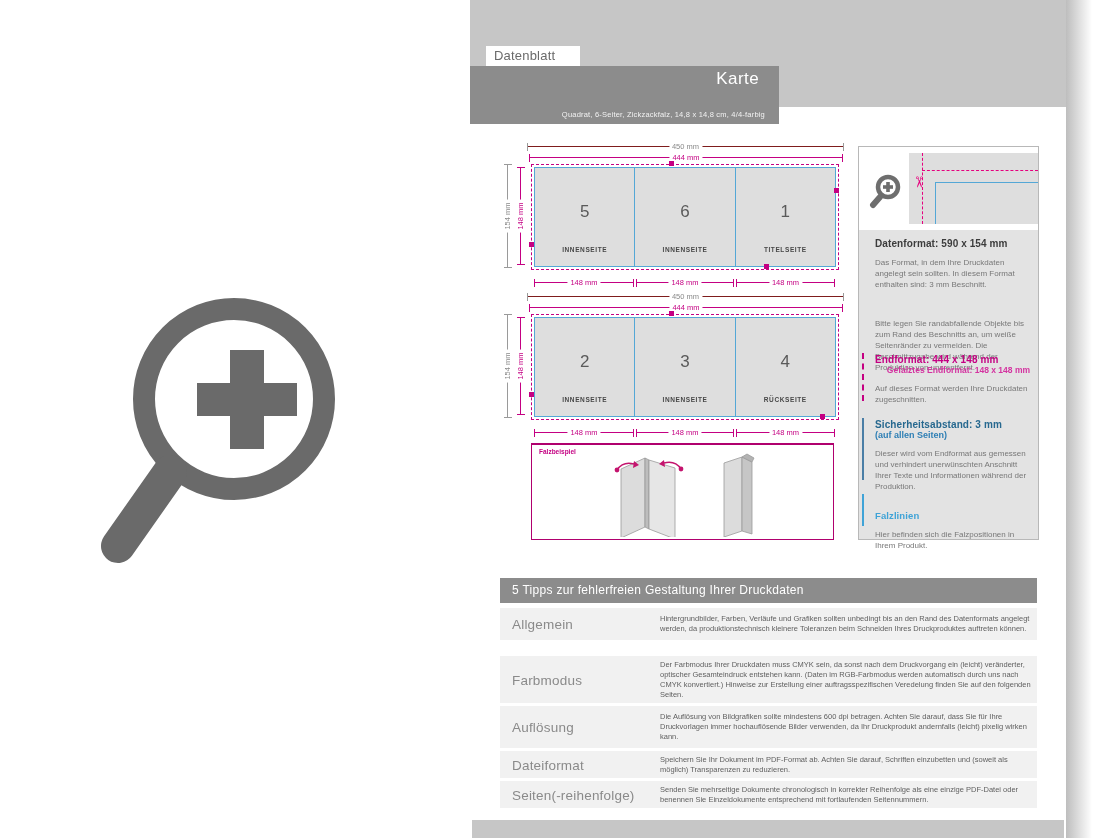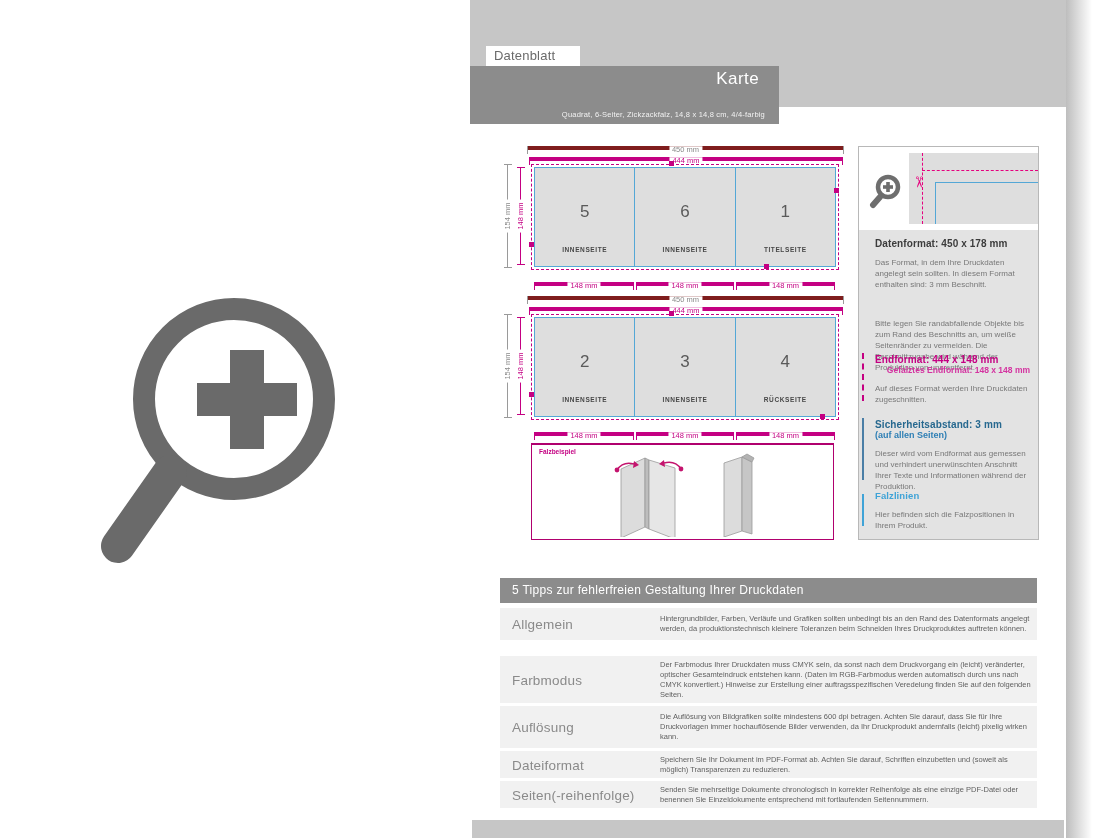--- a/index.html
+++ b/index.html
@@ -12,21 +12,21 @@
   .pshadow{position:absolute;left:1066px;top:0;width:26px;height:838px;
            background:linear-gradient(to right, rgba(110,110,110,.45), rgba(255,255,255,0));}
   .band{position:absolute;background:#c6c6c6;}
   .tab{position:absolute;left:486px;top:46px;width:86px;height:20px;background:#ffffff;
        font-size:13px;line-height:20px;color:#6a6a6a;padding-left:8px;letter-spacing:.2px;}
   .titlebar{position:absolute;left:470px;top:66px;width:309px;height:58px;background:#8c8c8c;}
   .titlebar .t{position:absolute;right:20px;top:3px;font-size:17px;color:#ffffff;letter-spacing:.4px;}
   .titlebar .s{position:absolute;right:14px;bottom:5px;font-size:7.5px;color:#f2f2f2;letter-spacing:.2px;}
 
   
-  .dimh{position:absolute;height:0;border-top:4px solid #7f1d1d;}
+  .dimh{position:absolute;height:0;border-top:1px solid #7f1d1d;}
   .dimh::before,.dimh::after{content:"";position:absolute;top:-4px;width:1px;height:8px;background:#9a9a9a;}
   .dimh::before{left:0}.dimh::after{right:0}
   .dimh>span{position:absolute;left:50%;top:-.5px;transform:translate(-50%,-50%);background:#fff;
              padding:0 3px;font-size:7.5px;color:#8a8a8a;white-space:nowrap;line-height:1;}
   .dimh.mag{border-color:#c40082}.dimh.mag::before,.dimh.mag::after{background:#c40082}
   .dimh.mag>span{color:#c40082}
   .dimv{position:absolute;width:0;border-left:1px solid #9a9a9a;}
   .dimv::before,.dimv::after{content:"";position:absolute;left:-4px;height:1px;width:8px;background:#9a9a9a;}
   .dimv::before{top:0}.dimv::after{bottom:0}
   .dimv>span{position:absolute;top:50%;left:-.5px;transform:translate(-50%,-50%) rotate(-90deg);background:#fff;
@@ -212,38 +212,38 @@
       <div class="vcard">
         <div class="vline" style="left:13px;top:0;bottom:0;border-left:1.5px dashed #e6007e;"></div>
         <div class="vline" style="left:13px;right:0;top:17px;border-top:1.5px dashed #e6007e;"></div>
         <div class="vline" style="left:26px;top:29px;bottom:0;border-left:1.5px solid #54a7d6;"></div>
         <div class="vline" style="left:26px;right:0;top:29px;border-top:1.5px solid #54a7d6;"></div>
         <div class="scissors">✂</div>
       </div>
     </div>
     <div class="info-text">
       <div class="isec" style="top:8px;">
-        <div class="ititle">Datenformat: 450 x 178 mm</div>
+        <div class="ititle">Datenformat: 590 x 154 mm</div>
         <div class="ibody">Das Format, in dem Ihre Druckdaten angelegt sein sollten. In diesem Format enthalten sind: 3 mm Beschnitt.</div>
         <div class="ibody" style="margin-top:28px;">Bitte legen Sie randabfallende Objekte bis zum Rand des Beschnitts an, um weiße Seitenränder zu vermeiden. Die Beschnittzugabe wird während der Produktion von uns entfernt.</div>
       </div>
       <div class="accent dash" style="left:3px;top:123px;height:48px;"></div>
       <div class="isec" style="top:124px;">
         <div class="ititle mag">Endformat: 444 x 148 mm</div>
         <div class="isub mag">Gefalztes Endformat: 148 x 148 mm</div>
         <div class="ibody">Auf dieses Format werden Ihre Druckdaten zugeschnitten.</div>
       </div>
       <div class="accent solid1" style="left:3px;top:188px;height:62px;"></div>
       <div class="isec" style="top:189px;">
         <div class="ititle blu">Sicherheitsabstand: 3 mm</div>
         <div class="isub blu">(auf allen Seiten)</div>
         <div class="ibody">Dieser wird vom Endformat aus gemessen und verhindert unerwünschten Anschnitt Ihrer Texte und Informationen während der Produktion.</div>
       </div>
       <div class="accent solid2" style="left:3px;top:264px;height:32px;"></div>
-      <div class="isec" style="top:260px;">
+      <div class="isec" style="top:280px;">
         <div class="ititle lblu">Falzlinien</div>
         <div class="ibody">Hier befinden sich die Falzpositionen in Ihrem Produkt.</div>
       </div>
     </div>
   </div>
 
   <div class="tips-header">5 Tipps zur fehlerfreien Gestaltung Ihrer Druckdaten</div>
 
   <div class="trow" style="top:608px;height:32px;">
     <div class="tlabel">Allgemein</div>

